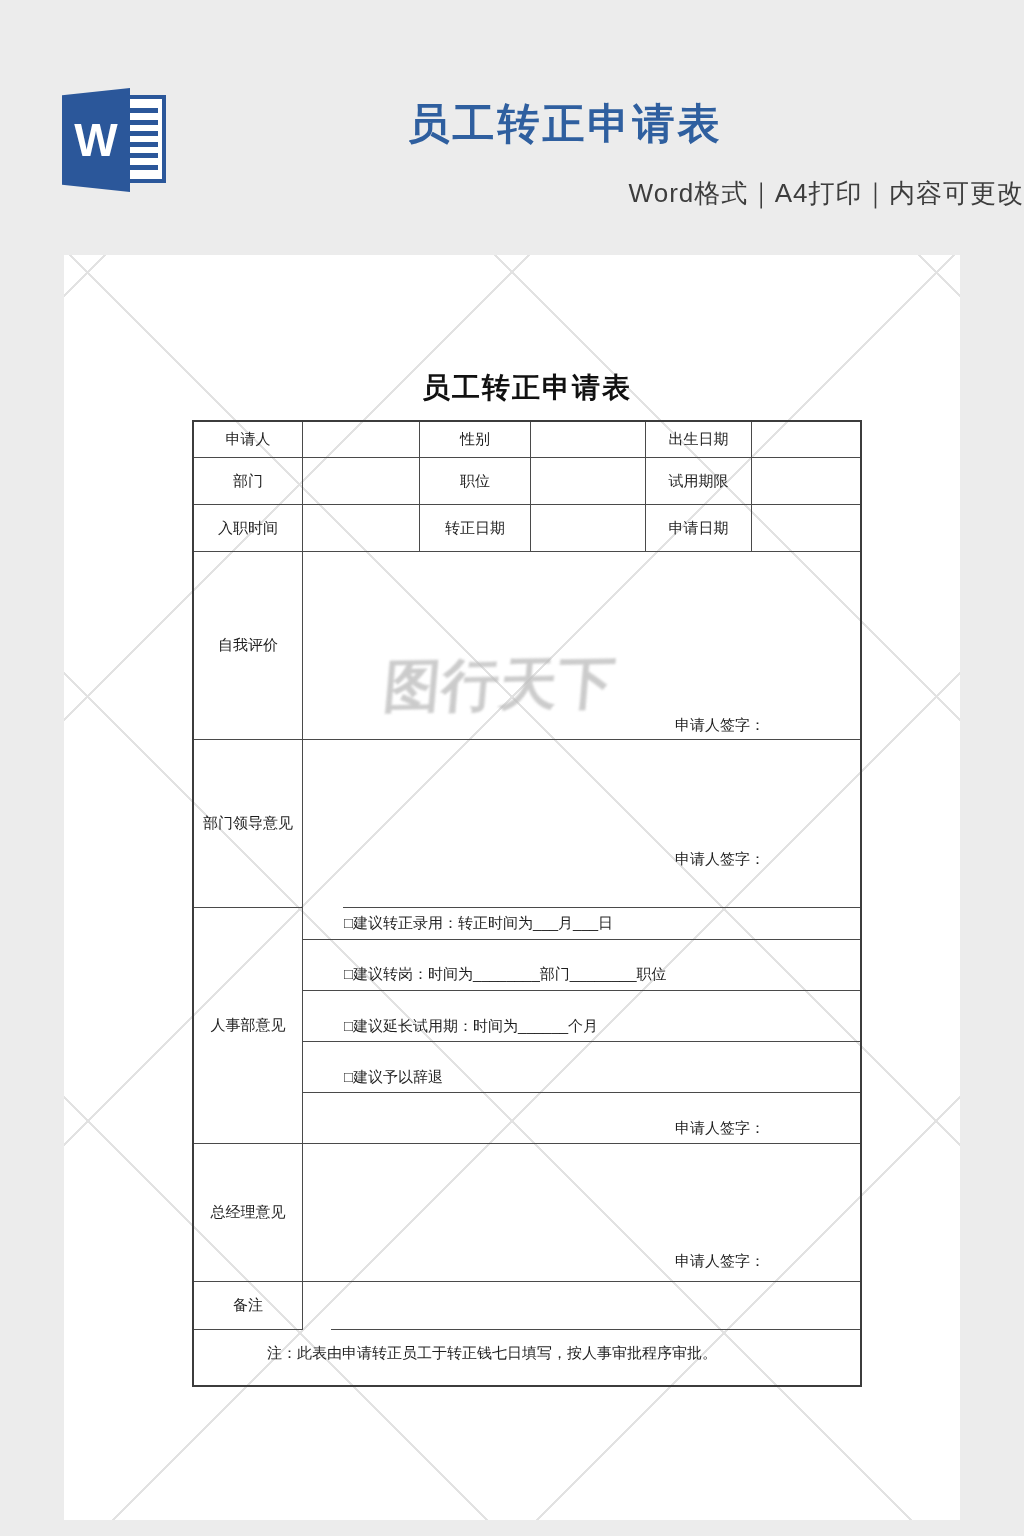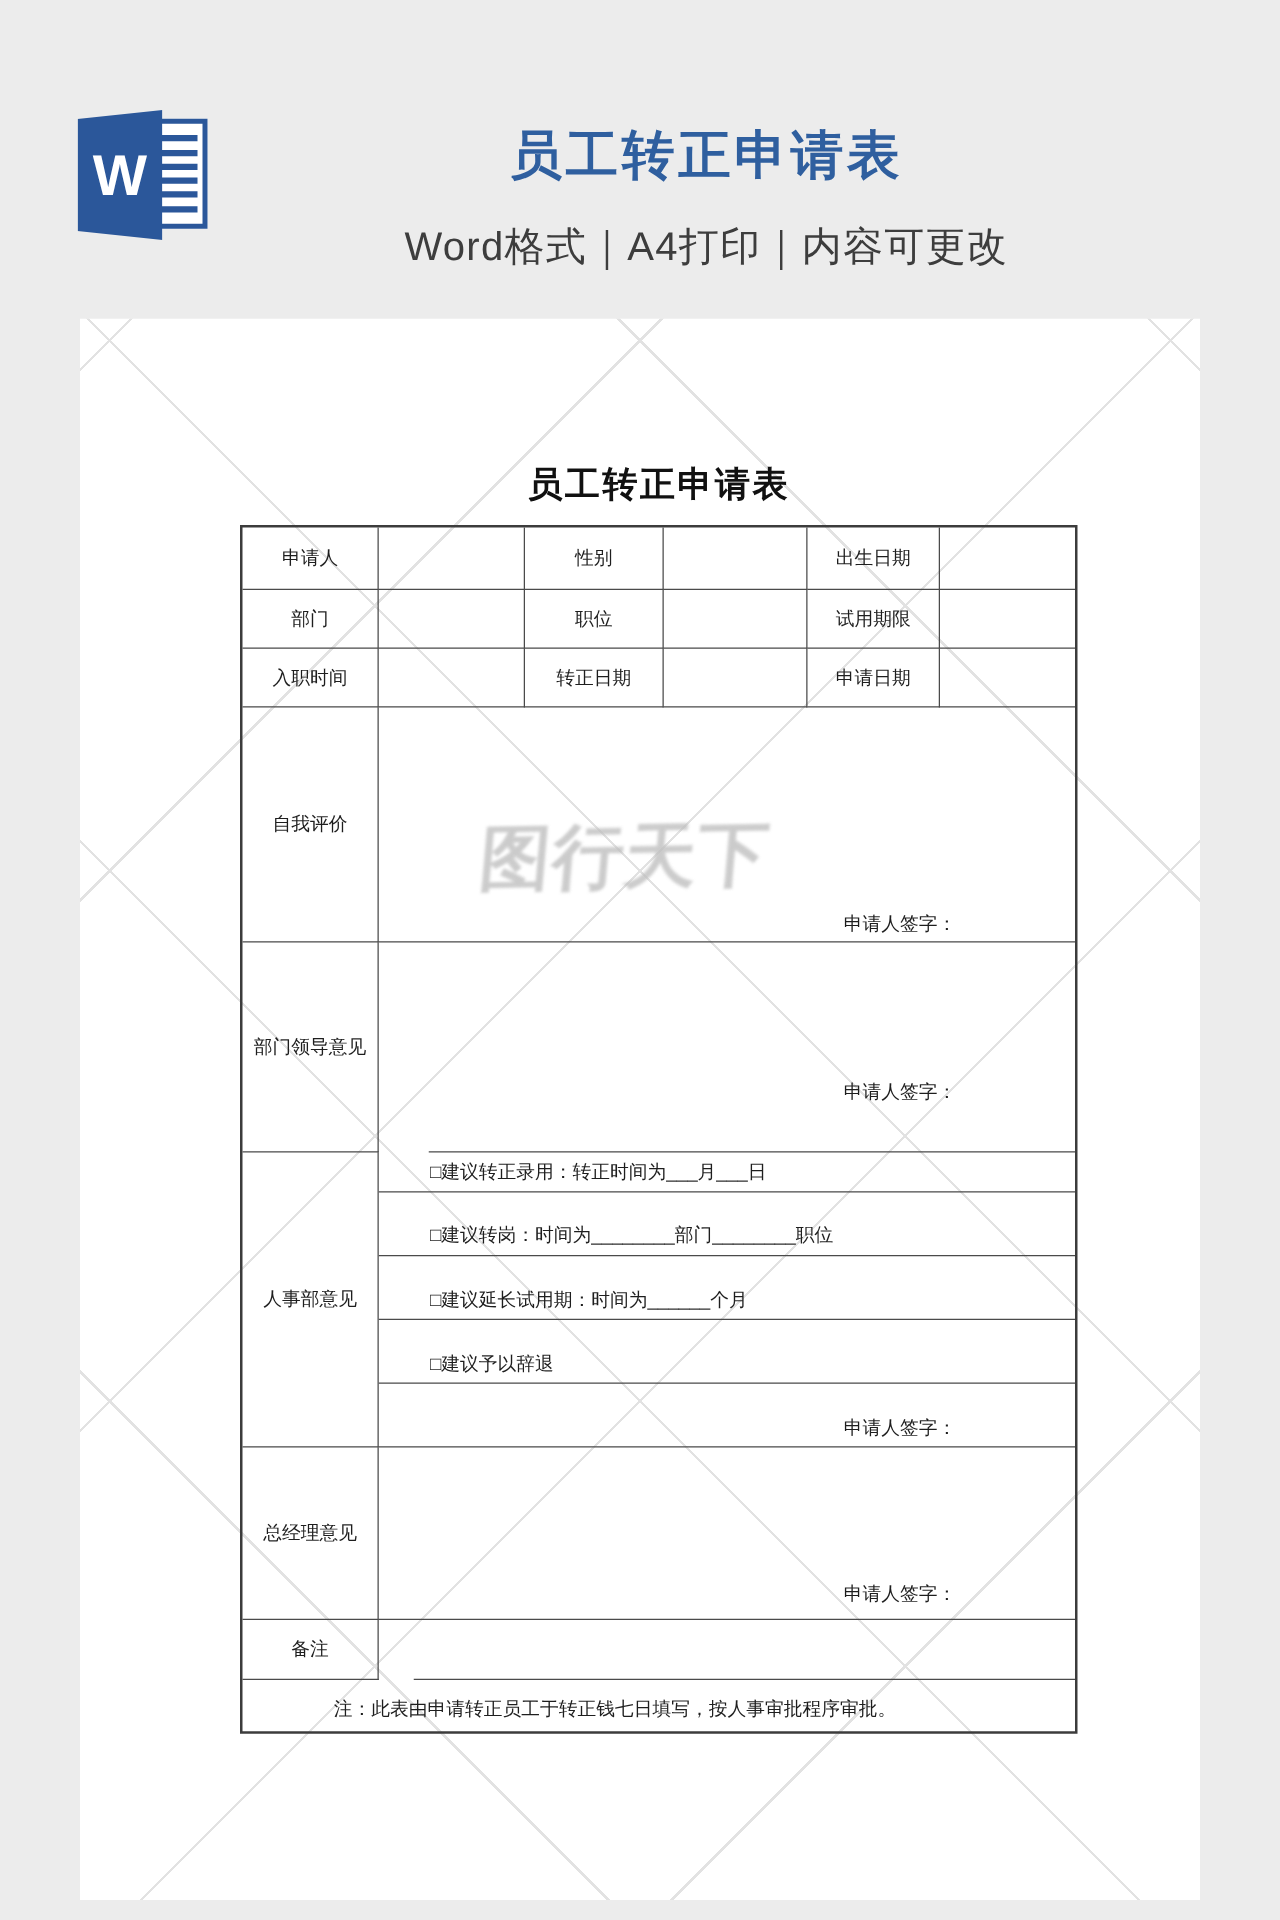--- a/index.html
+++ b/index.html
@@ -26,21 +26,21 @@
     display:flex; align-items:center; justify-content:center;
   }
   .word-icon .panel span { color:#fff; font-size:46px; font-weight:700; line-height:1; }
 
   .hdr-title {
     position:absolute; left:106px; top:96px; width:918px;
     text-align:center; font-size:42px; font-weight:700; color:#2f5f9f; letter-spacing:3px;
   }
   .hdr-sub {
     position:absolute; left:106px; top:176px; width:918px;
-    text-align:center; font-size:32px; color:#3d3d3d; letter-spacing:1px;
+    text-align:right; font-size:26px; color:#3d3d3d; letter-spacing:1px;
   }
 
   
   .page {
     position:absolute; left:64px; top:255px; width:896px; height:1265px;
     background:#ffffff;
   }
   .page::before {            
     content:""; position:absolute; inset:0; opacity:.38; pointer-events:none;
     background:
@@ -65,21 +65,21 @@
     position:absolute; left:128px; top:165px; width:670px; height:967px;
     border:2px solid #3c3c3c; background:transparent;
     font-size:15px;
   }
   .irow { display:grid; grid-template-columns:109px 117px 111px 115px 106px 1fr; }
   .irow .cell {
     border-right:1px solid #4a4a4a; border-bottom:1px solid #4a4a4a;
     display:flex; align-items:center; justify-content:center;
   }
   .irow .cell:last-child { border-right:none; }
-  .r48 { height:50px; } .r47 { height:47px; }
+  .r48 { height:36px; } .r47 { height:47px; }
 
   .brow { display:flex; position:relative; }
   .brow .lab {
     width:109px; border-right:1px solid #4a4a4a; border-bottom:1px solid #4a4a4a;
     display:flex; align-items:center; justify-content:center; text-align:center;
   }
   .brow .cont { flex:1; position:relative; border-bottom:1px solid #4a4a4a;text-align:center; }
   .h188 { height:188px; } .h168 { height:168px;gap:40px; } .h236 { height:236px; }
   .h138 { height:138px; } .h48 { height:48px;gap:28px; }
 

